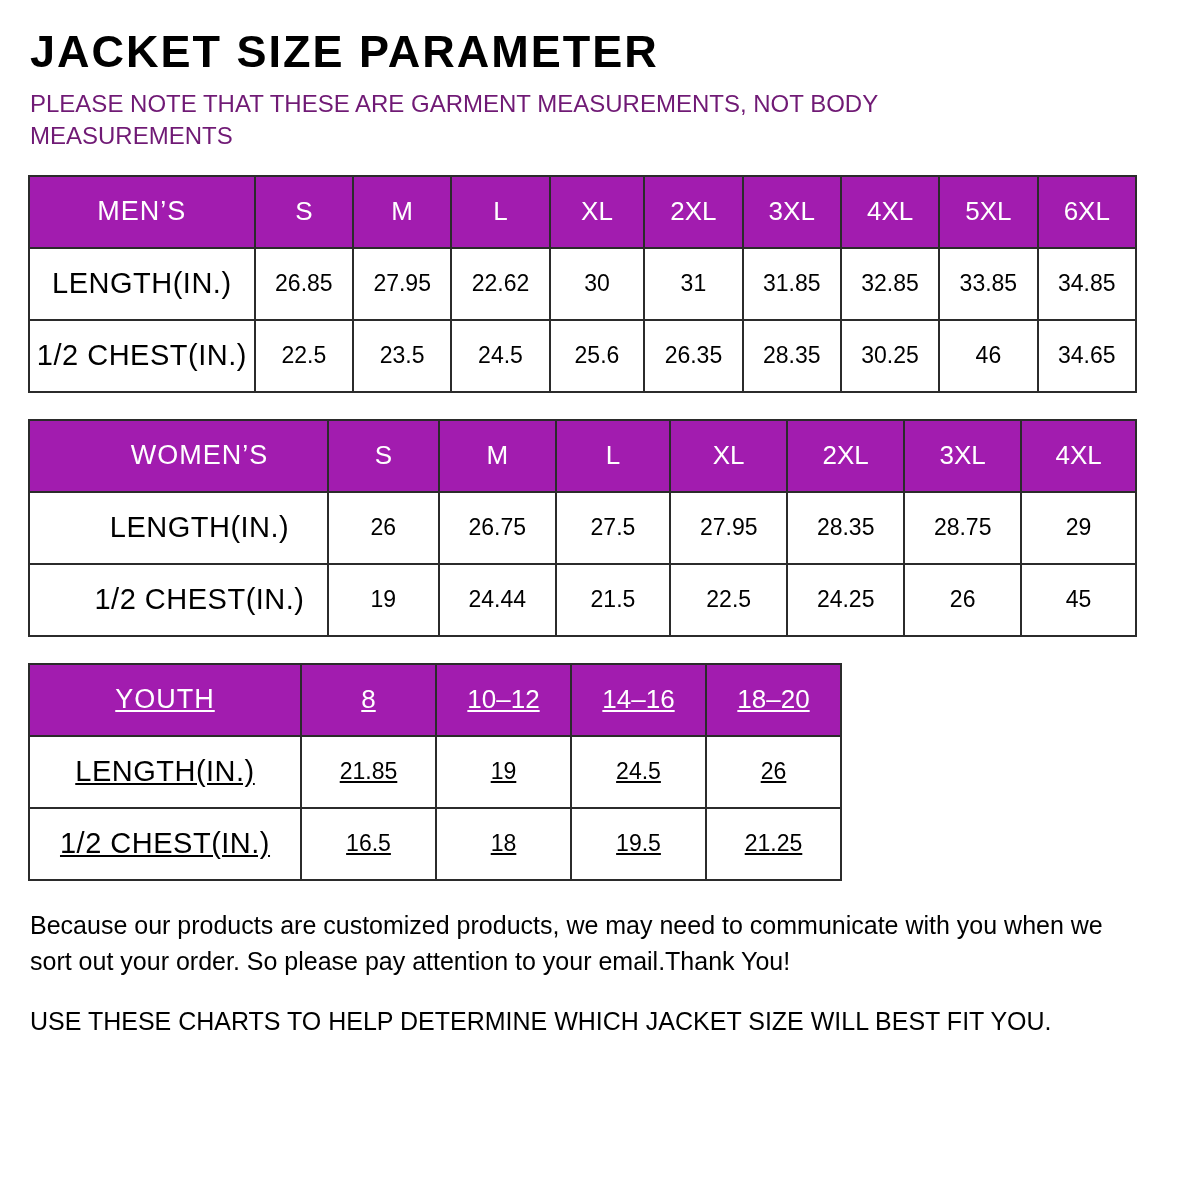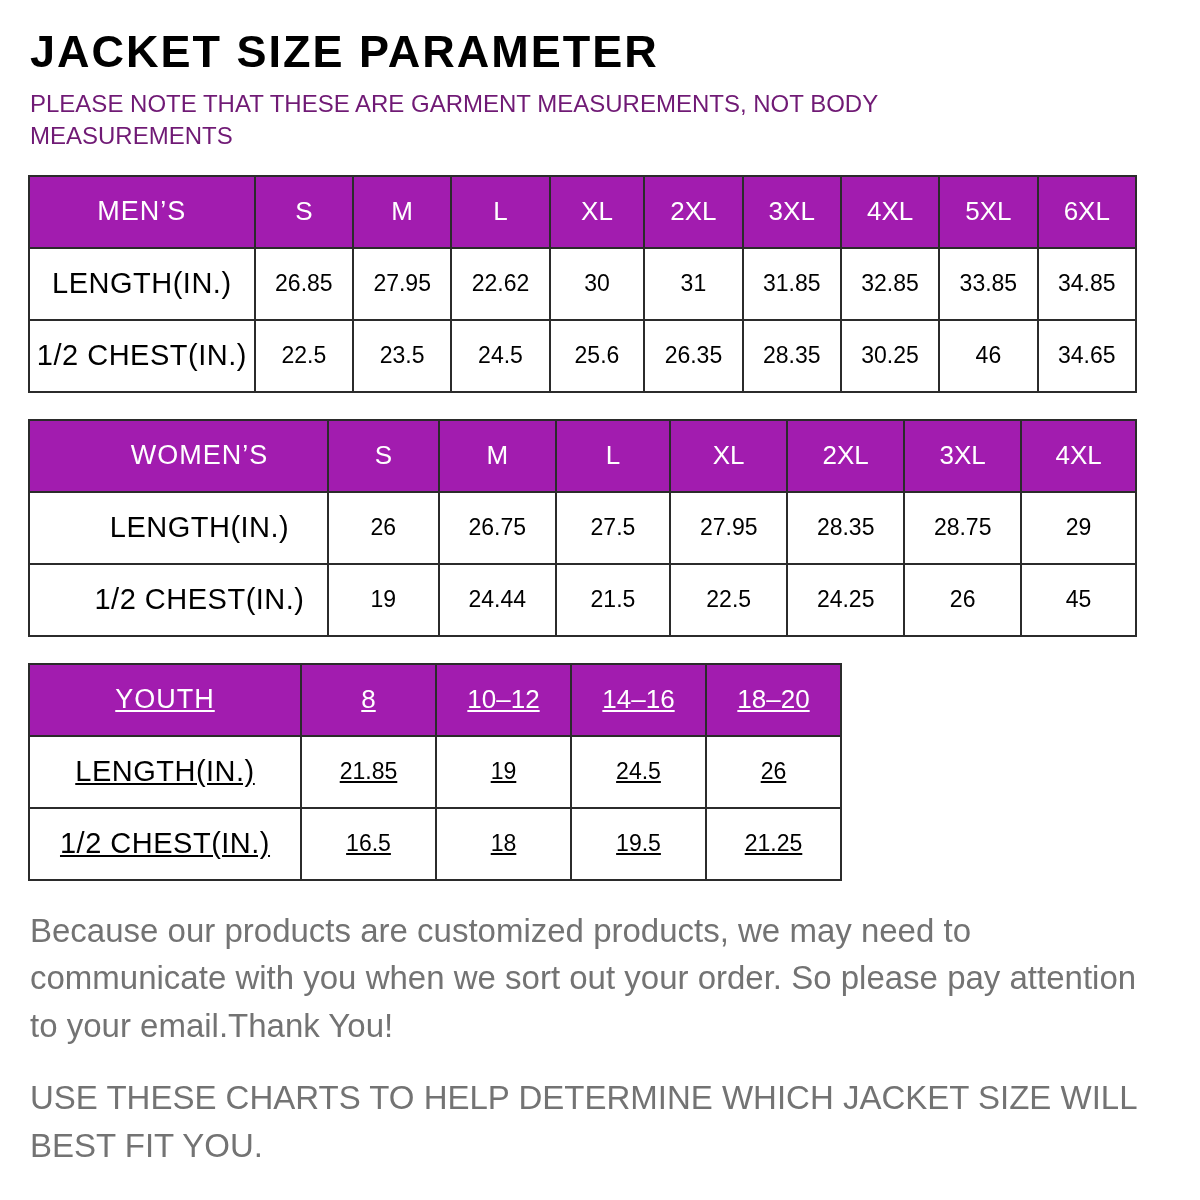--- a/index.html
+++ b/index.html
@@ -80,22 +80,22 @@
   .youth td.rowlabel { width: 262px; }
   .youth td.c { width: 125px; }
   .youth tr.head td.label { font-size: 29px; }
   .youth tr.head td.sz { font-size: 27px; }
   .youth td { height: 82px; font-size: 25px; text-decoration: underline; }
 
   .footer {
     margin-top: 6px;
   }
   .footer p {
-    color: #737373;
-    font-size: 33px;
+    color: #000000;
+    font-size: 25px;
     line-height: 1.45;
     margin: 16px 0 24px 2px;
   }
   .footer p.last {
     margin-bottom: 0;
   }
 </style>
 </head>
 <body>
 

